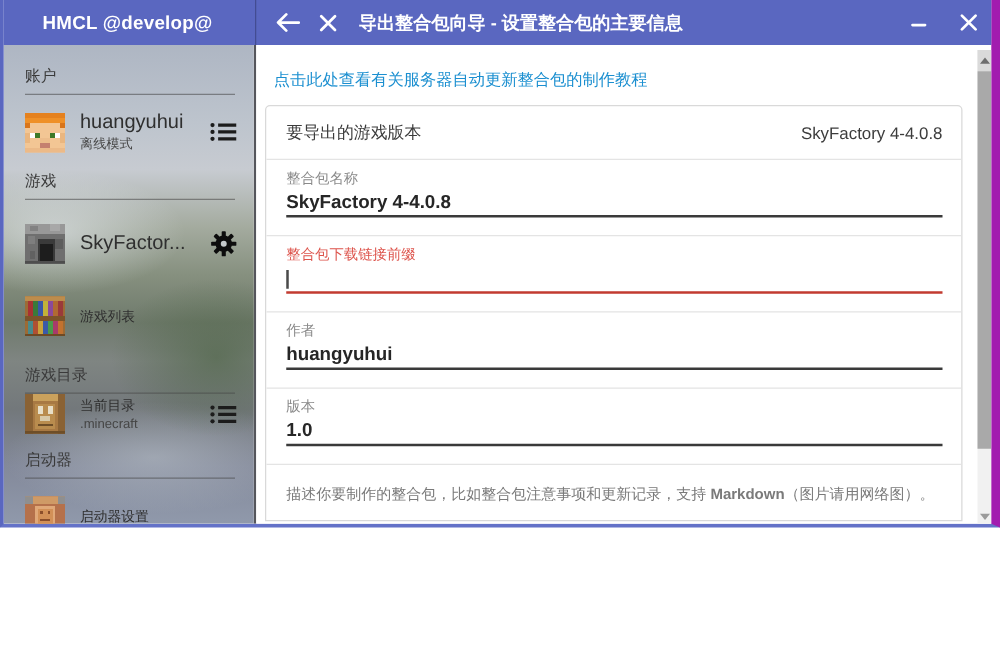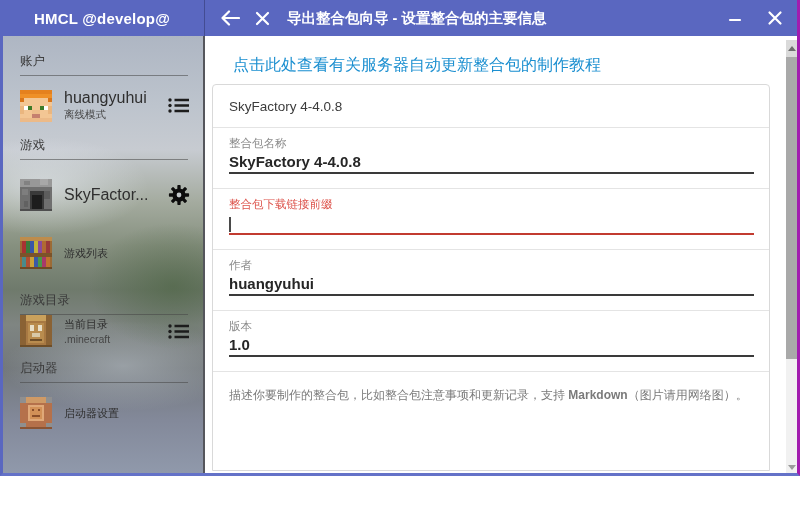--- a/index.html
+++ b/index.html
@@ -1,18 +1,18 @@
 <!DOCTYPE html>
 <html><head>
 <meta charset="utf-8">
 <style>
   * { margin:0; padding:0; box-sizing:border-box; }
   html,body { width:800px; height:519px; font-family:"Liberation Sans","DejaVu Sans",sans-serif; }
-  .window { position:relative; width:800px; height:476px; background:#fff;
-            border-left:3px solid #5a67c0; border-right:3px solid #a21caf; border-bottom:3px solid #6472c8; overflow:hidden; }
+  .window { position:relative; width:800px; height:422px; background:#fff;
+            border-left:3px solid #5a67c0; border-right:7px solid #a21caf; border-bottom:3px solid #6472c8; overflow:hidden; }
 
   
   .titlebar { position:absolute; top:0; left:-3px; width:800px; height:36px; background:#5a67c0; display:flex; align-items:center; color:#fff; }
   .tb-left { width:204px; height:100%; display:flex; align-items:center; justify-content:center;
              font-weight:bold; font-size:15px; letter-spacing:.2px; }
   .tb-divider { width:1px; height:100%; background:rgba(40,45,90,.45); }
   .tb-btn { display:flex; align-items:center; justify-content:center; width:26px; height:26px; cursor:pointer; }
   .tb-back { margin-left:12px; }
   .tb-wclose { margin-left:6px; }
   .tb-title { margin-left:12px; font-weight:bold; font-size:14.5px; white-space:nowrap; }
@@ -46,21 +46,21 @@
   .i-curdir { }
   .i-settings { margin-top:14px; }
   .item-icon { width:32px; height:32px; flex:none; margin-right:12px; image-rendering:pixelated; }
   .item-text { flex:1; min-width:0; }
   .item-title { font-size:11px; color:#2f2f2f; white-space:nowrap; overflow:hidden; }
   .item-title-lg { font-size:16px; }
   .item-sub { font-size:10.5px; color:#464646; margin-top:1px; }
   .item-action { margin-left:auto; flex:none; cursor:pointer; display:flex; align-items:center; }
 
   
-  .tutorial-link { position:absolute; top:19px; left:28px; font-size:16px; color:#1b8fd0; cursor:pointer; white-space:nowrap; }
+  .tutorial-link { position:absolute; top:19px; left:14px; font-size:13px; color:#1b8fd0; cursor:pointer; white-space:nowrap; }
   .card { position:absolute; left:7px; top:48px; width:558px; bottom:2px;
           border:1px solid #d9d9d9; border-radius:4px 4px 0 0; background:#fff; display:flex; flex-direction:column; overflow:hidden; }
   .row-version { height:43px; flex:none; display:flex; align-items:center; justify-content:space-between;
                  padding:0 15px 0 16px; border-bottom:1px solid #e4e4e4; }
   .row-version .rv-label { font-size:13.5px; color:#3c3c3c; }
   .row-version .rv-value { font-size:13.5px; color:#3c3c3c; }
   .field { height:61px; flex:none; padding:8px 15px 0 16px; border-bottom:1px solid #e4e4e4; }
   .f-label { font-size:11.5px; color:#8a8a8a; line-height:14px; }
   .f-label.error { color:#dd544c; }
   .f-value { font-size:15px; font-weight:bold; color:#262626; line-height:19px; margin-top:2px; min-height:19px; }
@@ -296,20 +296,21 @@
 
     <div class="side-sep"></div>
 
     <div class="content">
 
       <a class="tutorial-link">点击此处查看有关服务器自动更新整合包的制作教程</a>
 
       <div class="card">
 
         <div class="row-version">
+          <span class="rv-label">要导出的游戏版本</span>
           <span class="rv-value">SkyFactory 4-4.0.8</span>
         </div>
 
         <div class="field">
           <div class="f-label">整合包名称</div>
           <div class="f-value">SkyFactory 4-4.0.8</div>
           <div class="f-line"></div>
         </div>
 
         <div class="field">

